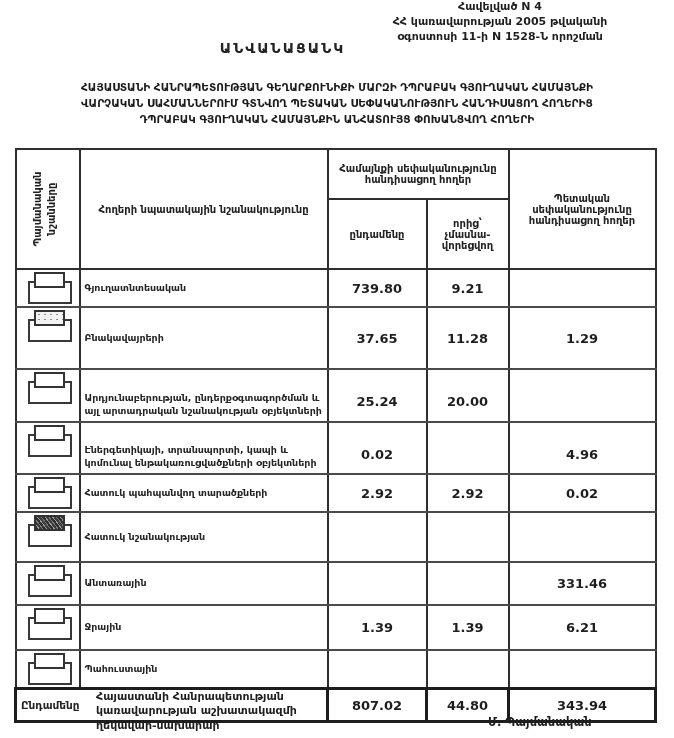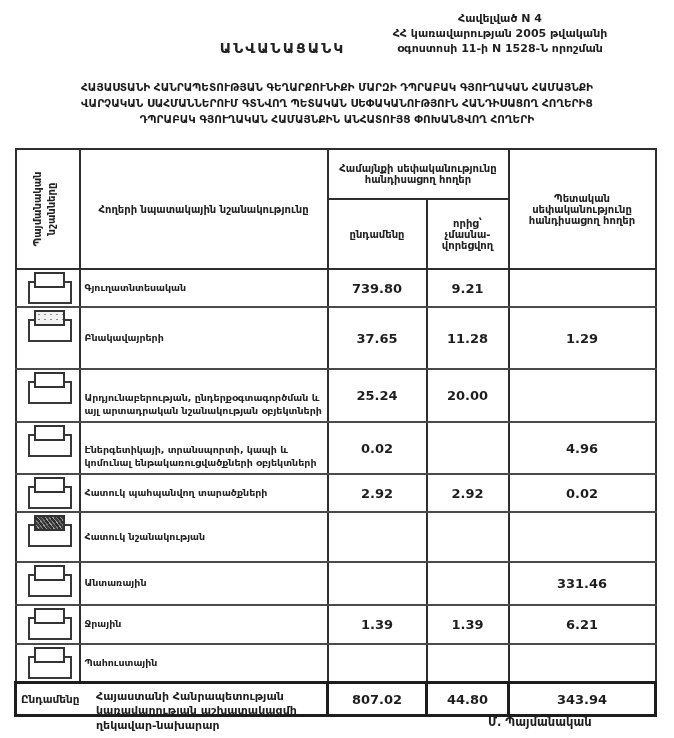--- a/index.html
+++ b/index.html
@@ -10,21 +10,21 @@
     background: #ffffff;
     font-family: "DejaVu Sans", "Liberation Sans", sans-serif;
     color: #1d1d1d;
     overflow: hidden;
     margin: 0 auto;
   }
 
   
   .annex-block {
     position: absolute;
-    left: 330px; top: 12px; width: 340px;
+    left: 330px; top: 0; width: 340px;
     text-align: center;
     font-size: 11px; font-weight: bold;
     line-height: 1.35;
     color: #1f1f1f;
   }
 
   
   .doc-title {
     position: absolute;
     left: 195px; top: 40px; width: 175px;
@@ -70,26 +70,26 @@
     text-align: left; vertical-align: middle;
     padding-left: 9px; padding-right: 6px;
     color: #242424; line-height: 1.35;
   }
   .num-cell {
     font-size: 13px; font-weight: bold;
     text-align: center; vertical-align: middle;
     color: #1e1e1e;
   }
   .va-split .label-cell { vertical-align: bottom; padding-bottom: 3px; margin-left: 40px; }
-  .va-split .num-cell   { vertical-align: top; padding-top: 18px; }
+  .va-split .num-cell   { vertical-align: top; padding-top: 24px; }
 
   
   .r0 { height: 38px; } .r1 { height: 62px; } .r2 { height: 53px; }
   .r3 { height: 52px; } .r4 { height: 38px; } .r5 { height: 50px; }
-  .r6 { height: 43px; } .r7 { height: 39px; } .r8 { height: 30px; }
+  .r6 { height: 43px; } .r7 { height: 45px; } .r8 { height: 30px; }
 
   
   .sym-head { position: relative; }
   .vwrap { position: relative; width: 100%; height: 104px; }
   .vtext {
     position: absolute; width: 110px; height: 34px;
     left: 50%; top: 50%;
     transform: translate(-50%,-50%) rotate(-90deg);
     text-align: center; font-size: 10px; font-weight: bold;
     line-height: 1.35; color: #222;

